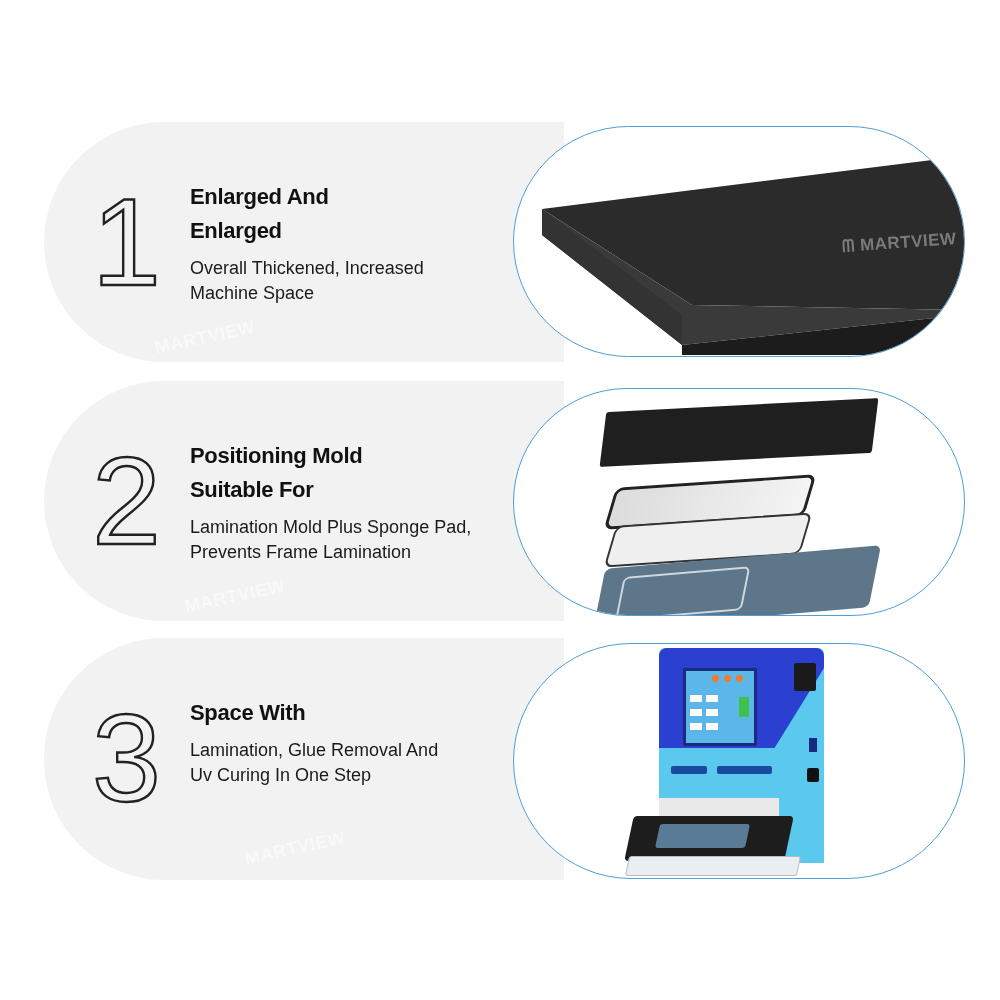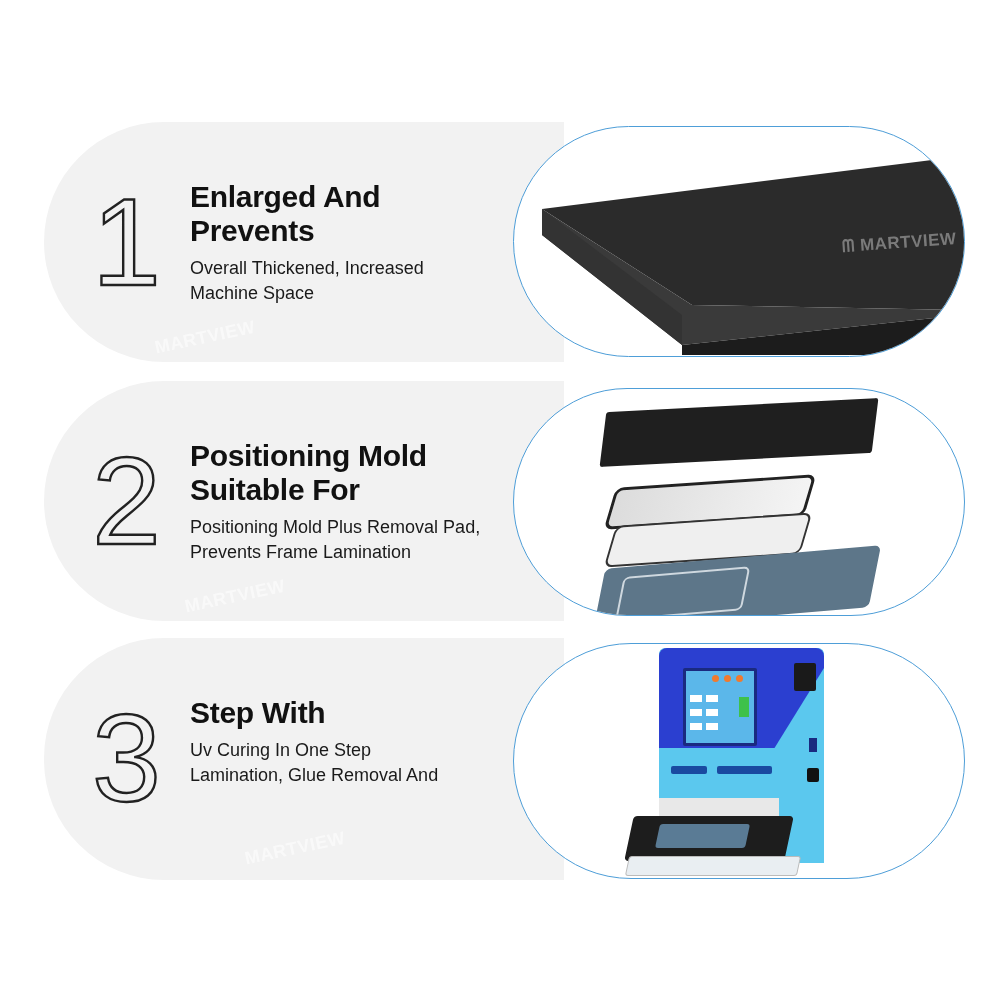--- a/index.html
+++ b/index.html
@@ -14,21 +14,21 @@
     background: #f2f2f2; border-radius: 120px 0 0 120px;
   }
   .number {
     position: absolute; left: 48px; top: 58px;
     font-family: "Liberation Sans", sans-serif;
     font-size: 124px; font-weight: 400; line-height: 1;
     color: transparent; -webkit-text-stroke: 2.4px #222;
   }
   .text-block { position: absolute; left: 146px; top: 58px; width: 340px; }
   .title {
-    font-weight: 700; font-size: 30px; line-height: 34px; color: #111;
+    font-weight: 700; font-size: 22px; line-height: 34px; color: #111;
     letter-spacing: -0.3px;
   }
   .desc { margin-top: 8px; font-size: 18px; line-height: 25px; color: #1a1a1a; }
   .wm {
     position: absolute; font-weight: 700; font-size: 18px;
     color: rgba(255,255,255,0.55); transform: rotate(-12deg);
     letter-spacing: 0.5px; pointer-events: none;
   }
   .photo-pill {
     position: absolute; left: 513px; width: 450px; background: #ffffff;
@@ -64,21 +64,21 @@
 </style>
 </head>
 <body>
 
 <div class="row" style="top:122px;">
   <div class="grey-pill"></div>
   <div class="number">1</div>
   <div class="text-block">
     <div class="title">
       <div>Enlarged And</div>
-      <div>Prevents</div>
+      <div>Enlarged</div>
     </div>
     <div class="desc">
       <div>Overall Thickened, Increased</div>
       <div>Machine Space</div>
     </div>
   </div>
   <div class="wm" style="left:110px; top:205px;">MARTVIEW</div>
 </div>
 <div class="photo-pill" style="top:126px; height:229px;">
   <div class="slab1">
@@ -94,45 +94,45 @@
 
 <div class="row" style="top:381px;">
   <div class="grey-pill"></div>
   <div class="number">2</div>
   <div class="text-block">
     <div class="title">
       <div>Positioning Mold</div>
       <div>Suitable For</div>
     </div>
     <div class="desc">
-      <div>Positioning Mold Plus Removal Pad,</div>
+      <div>Lamination Mold Plus Sponge Pad,</div>
       <div>Prevents Frame Lamination</div>
     </div>
   </div>
   <div class="wm" style="left:140px; top:205px;">MARTVIEW</div>
 </div>
 <div class="photo-pill" style="top:388px; height:226px;">
   <div class="stack-pad"></div>
   <div class="stack-screen"></div>
   <div class="stack-glass"></div>
   <div class="stack-mold">
       <div class="inner"></div>
     </div>
 </div>
 
 <div class="row" style="top:638px; height:242px;">
   <div class="grey-pill"></div>
   <div class="number">3</div>
   <div class="text-block" style="width:360px;">
     <div class="title">
-      <div>Step With</div>
+      <div>Space With</div>
     </div>
     <div class="desc">
+      <div>Lamination, Glue Removal And</div>
       <div>Uv Curing In One Step</div>
-      <div>Lamination, Glue Removal And</div>
     </div>
   </div>
   <div class="wm" style="left:200px; top:200px;">MARTVIEW</div>
 </div>
 <div class="photo-pill" style="top:643px; height:234px;">
   <div class="machine">
     <div class="m-body"></div>
     <div class="m-head"></div>
     <div class="m-screen">
       <div class="o" style="left:26px;top:4px;"></div>

